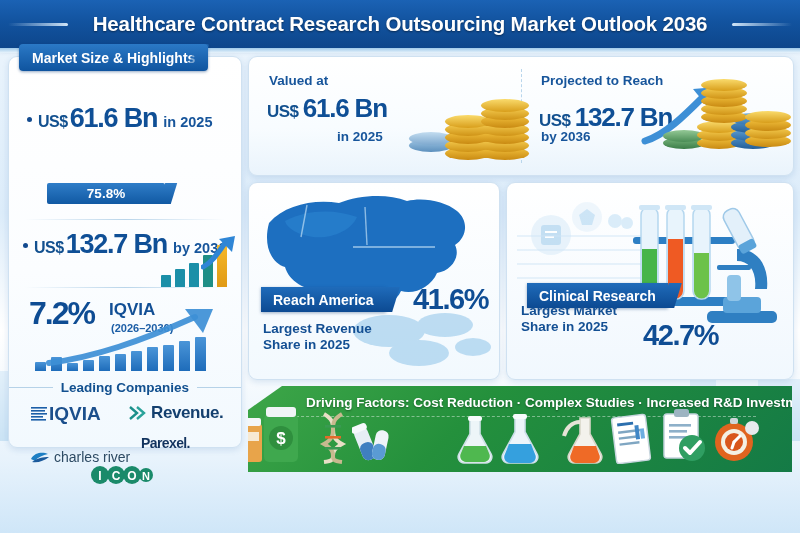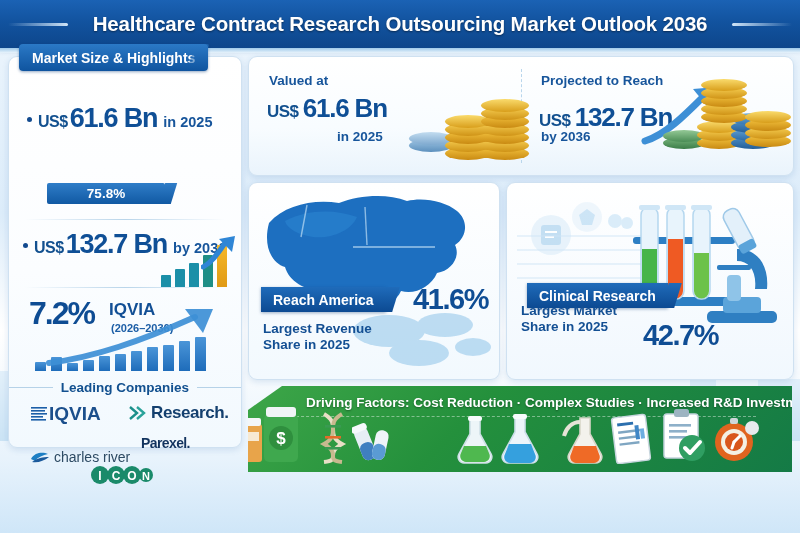--- a/index.html
+++ b/index.html
@@ -222,21 +222,21 @@
           </g>
       </svg>
       <span class="logo-txt" style="color:#1b4f8c;font-size:19px;letter-spacing:0;">IQVIA</span>
     </div>
 
     <div class="logo" style="left:120px;top:346px;">
       <svg width="22" height="14" viewBox="0 0 22 14">
         <path d="M1 1 L8 7 L1 13" stroke="#1b8f8a" stroke-width="2.4" fill="none"></path>
         <path d="M8 1 L15 7 L8 13" stroke="#2aa39a" stroke-width="2.4" fill="none"></path>
       </svg>
-      <span class="logo-txt" style="font-size:17px;color:#14406f;">Research.</span>
+      <span class="logo-txt" style="font-size:17px;color:#14406f;">Revenue.</span>
     </div>
 
     <div class="logo" style="left:20px;top:392px;">
       <svg width="22" height="14" viewBox="0 0 22 14">
         <path d="M2 9 C6 2 14 2 19 4 C14 5 9 7 6 11 Z" fill="#1e7fc4"></path>
         <path d="M3 12 C8 8 14 7 20 7 C15 11 9 13 3 12 Z" fill="#1b5a9c"></path>
       </svg>
       <span style="font-size:14px;color:#2d4a63;margin-left:3px;">charles river</span>
     </div>
 

